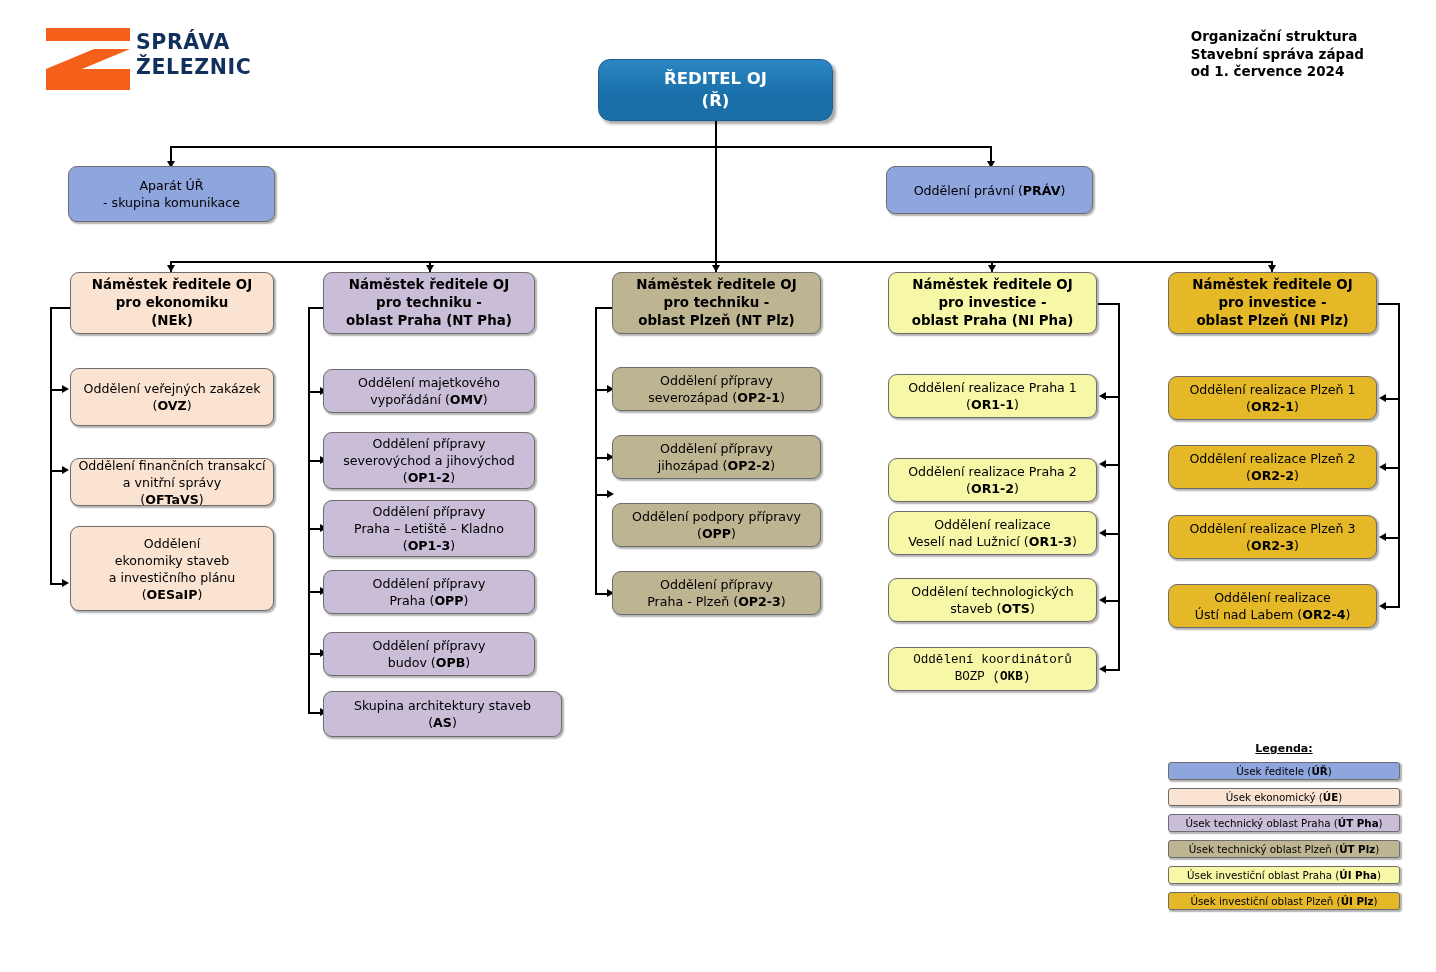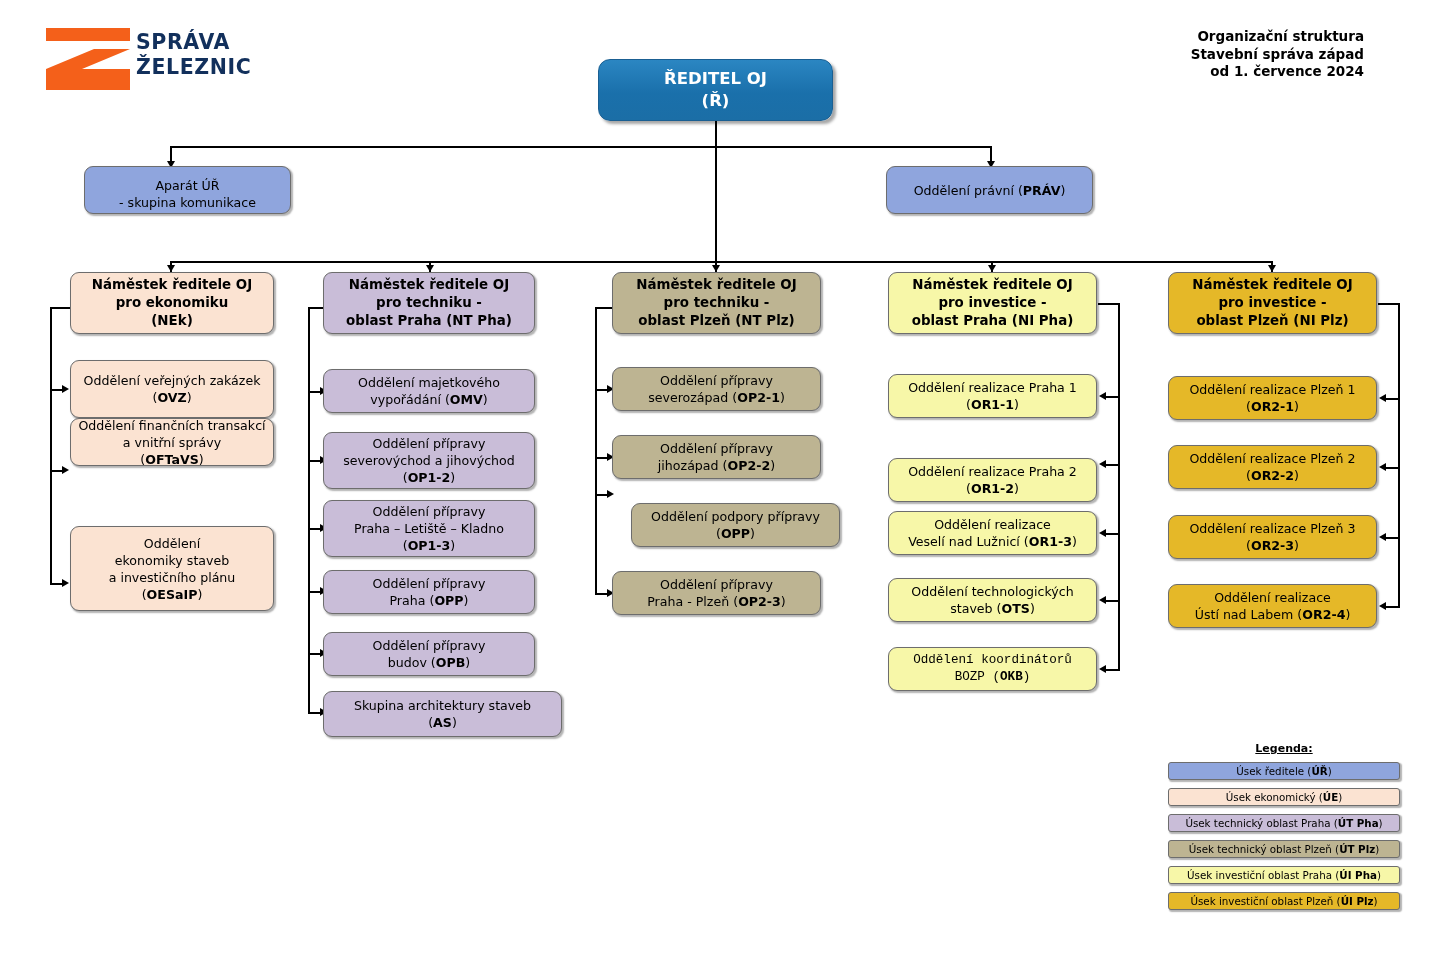--- a/index.html
+++ b/index.html
@@ -30,21 +30,21 @@
     font-weight: bold;
     font-size: 20.5px;
     line-height: 25px;
     letter-spacing: 0.6px;
     font-family: "DejaVu Sans", "Liberation Sans", sans-serif;
   }
 
   
   #header-title {
     position: absolute; right: 72px; top: 28px;
-    text-align: right;
+    text-align: left;
     font-size: 13.5px;
     font-weight: bold;
     line-height: 17.5px;
     color: #000;
     white-space: pre-line;
   }
 
   
   .node {
     position: absolute;
@@ -231,21 +231,21 @@
   <div class="arrow-left" style="left:1379px; top:394px;"></div>
   <div class="arrow-left" style="left:1379px; top:463px;"></div>
   <div class="arrow-left" style="left:1379px; top:533px;"></div>
   <div class="arrow-left" style="left:1379px; top:602px;"></div>
 
   <div class="node" id="root-node" style="left:598px; top:59px; width:235px; height:62px;">
     <span class="txt">ŘEDITEL OJ
 (Ř)</span>
   </div>
 
-  <div class="node c-dir" style="left:84px; top:166px; width:207px; height:48px;align-items:flex-end;">
+  <div class="node c-dir" style="left:68px; top:166px; width:207px; height:56px;">
     <span class="txt">Aparát ÚŘ
 - skupina komunikace</span>
   </div>
 
   <div class="node c-dir" style="left:886px; top:166px; width:207px; height:48px;">
     <span class="txt">Oddělení  právní (<b>PRÁV</b>)</span>
   </div>
 
   <div class="node c-eco head-node" style="left:70px; top:272px; width:204px; height:62px;">
     <span class="txt">Náměstek ředitele OJ
@@ -266,25 +266,25 @@
     <span class="txt">Náměstek ředitele OJ
 pro investice -
 oblast Praha (NI Pha)</span>
   </div>
   <div class="node c-iplz head-node" style="left:1168px; top:272px; width:209px; height:62px;">
     <span class="txt">Náměstek ředitele OJ
 pro investice -
 oblast Plzeň (NI Plz)</span>
   </div>
 
-  <div class="node c-eco" style="left:70px; top:360px; width:204px; height:58px;">
+  <div class="node c-eco" style="left:70px; top:368px; width:204px; height:58px;">
     <span class="txt">Oddělení  veřejných zakázek
 (<b>OVZ</b>)</span>
   </div>
-  <div class="node c-eco" style="left:70px; top:418px; width:204px; height:48px;">
+  <div class="node c-eco" style="left:70px; top:458px; width:204px; height:48px;">
     <span class="txt">Oddělení  finančních transakcí
 a vnitřní správy
 (<b>OFTaVS</b>)</span>
   </div>
   <div class="node c-tpha" style="left:323px; top:369px; width:212px; height:44px;">
     <span class="txt">Oddělení  majetkového
 vypořádání (<b>OMV</b>)</span>
   </div>
 
   <div class="node c-eco" style="left:70px; top:526px; width:204px; height:85px;">
@@ -317,21 +317,21 @@
   </div>
 
   <div class="node c-tplz" style="left:612px; top:367px; width:209px; height:44px;">
     <span class="txt">Oddělení  přípravy
 severozápad (<b>OP2-1</b>)</span>
   </div>
   <div class="node c-tplz" style="left:612px; top:435px; width:209px; height:44px;">
     <span class="txt">Oddělení  přípravy
 jihozápad (<b>OP2-2</b>)</span>
   </div>
-  <div class="node c-tplz" style="left:612px; top:503px; width:209px; height:44px;margin-left:19px;">
+  <div class="node c-tplz" style="left:612px; top:503px; width:209px; height:44px;">
     <span class="txt">Oddělení podpory přípravy
 (<b>OPP</b>)</span>
   </div>
   <div class="node c-tplz" style="left:612px; top:571px; width:209px; height:44px;">
     <span class="txt">Oddělení  přípravy
 Praha - Plzeň (<b>OP2-3</b>)</span>
   </div>
 
   <div class="node c-ipha" style="left:888px; top:374px; width:209px; height:44px;">
     <span class="txt">Oddělení realizace Praha 1

